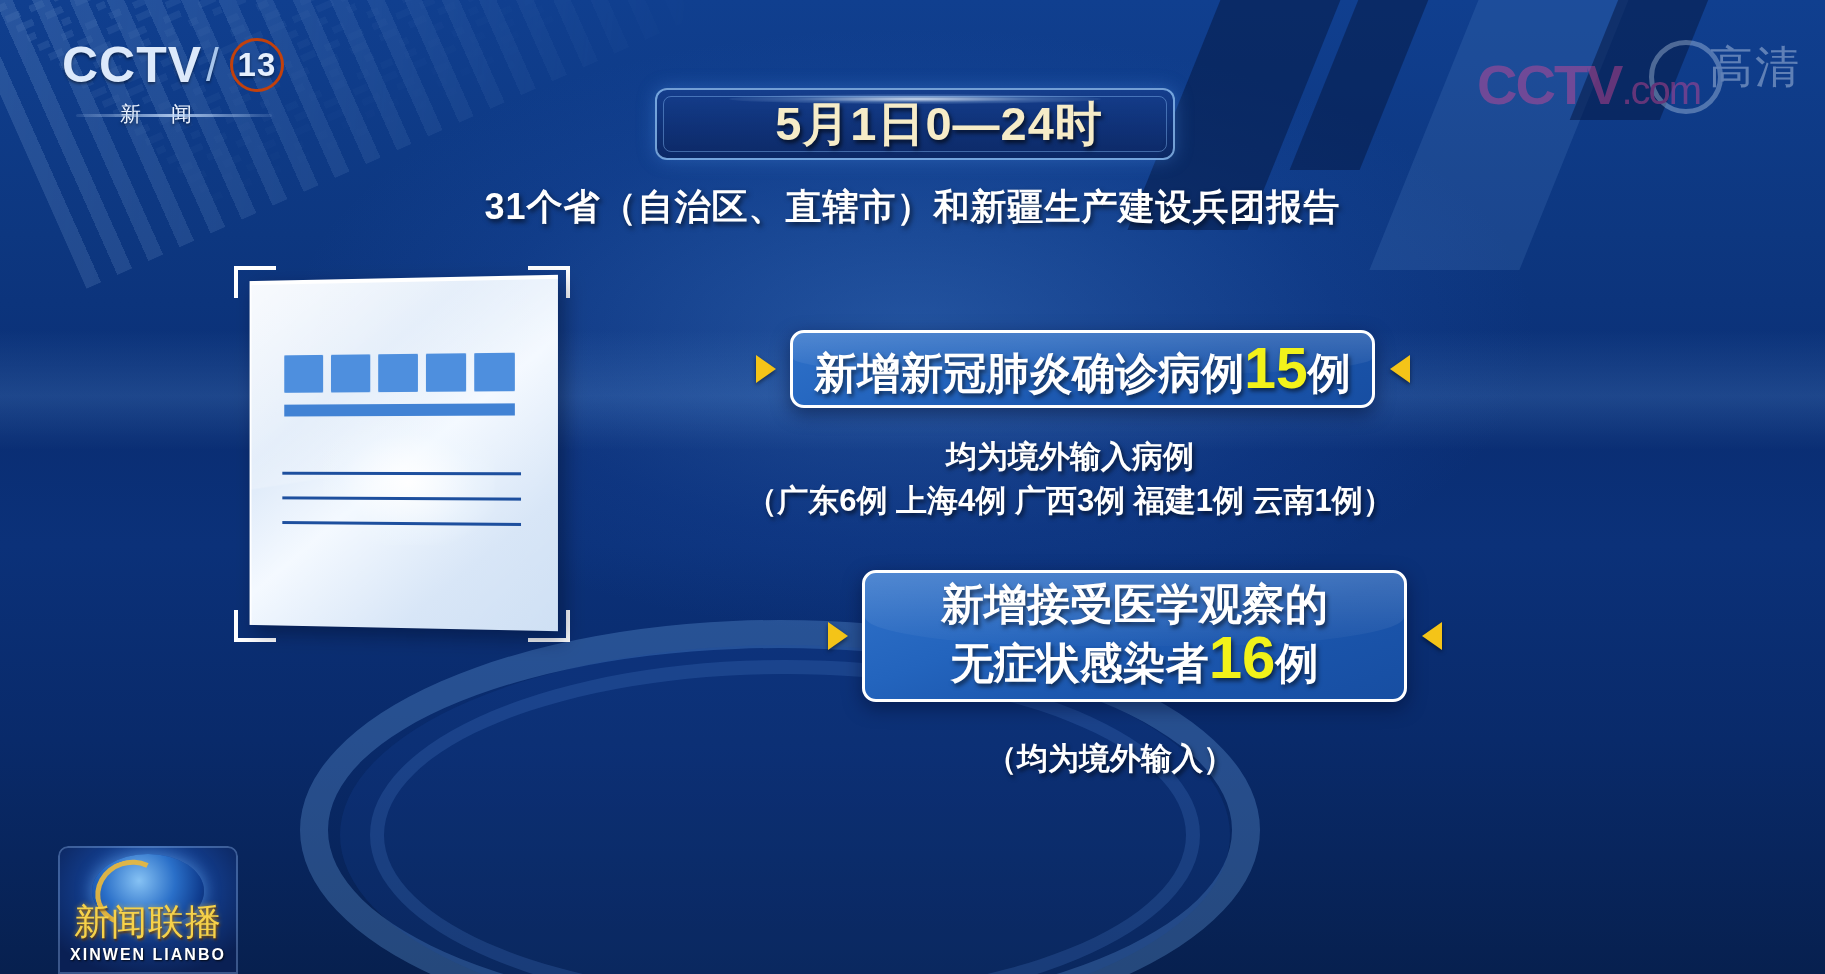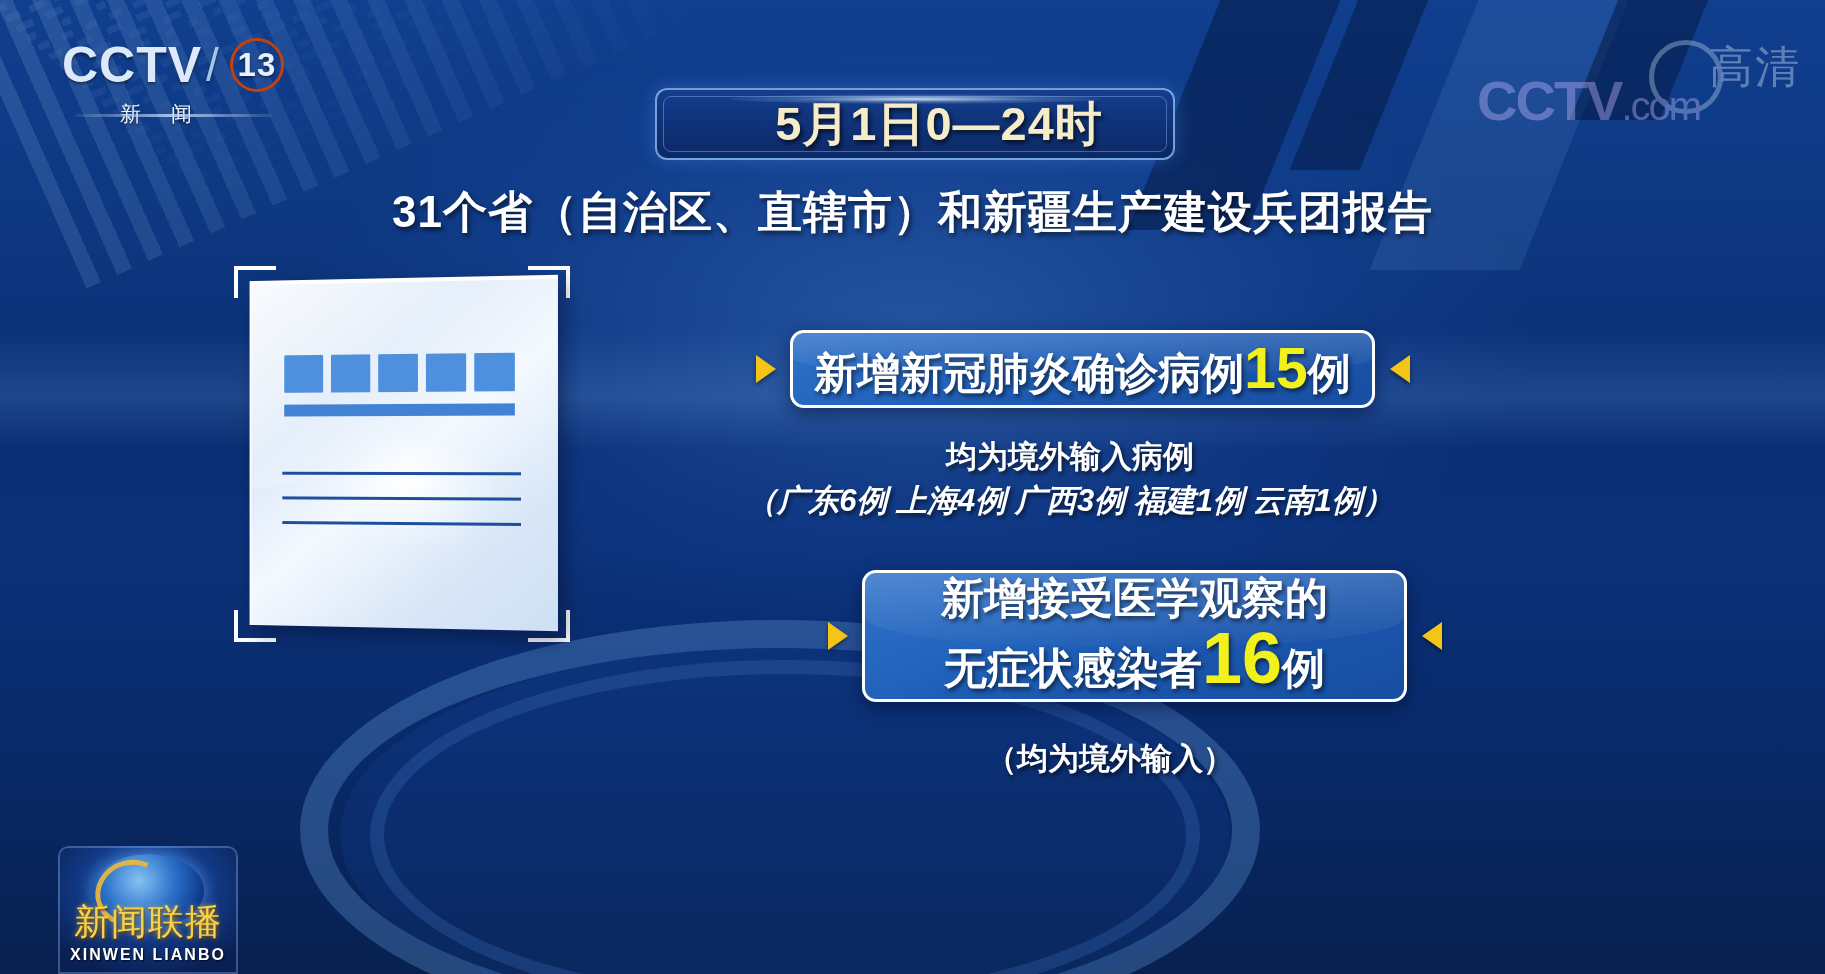--- a/index.html
+++ b/index.html
@@ -86,22 +86,22 @@
     background: linear-gradient(to right, rgba(190,215,248,0.1), rgba(190,215,248,0.85), rgba(190,215,248,0.1));
     border-radius:2px;
   }
 
   
   #watermark {
     position:absolute; right:18px; top:34px; width:330px; height:105px;
     opacity:0.40;
   }
   #watermark .wmain {
-    position:absolute; left:0; bottom:6px;
-    font-size:56px; font-weight:bold; color:#c4b5fd; letter-spacing:-2px;
+    position:absolute; left:0; bottom:22px;
+    font-size:56px; font-weight:bold; color:#ec4899; letter-spacing:-2px;
   }
   #watermark .wdot { font-size:40px; font-weight:normal; }
   #watermark .whd {
     position:absolute; right:6px; top:4px;
     font-size:44px; color:#d8e6f8; letter-spacing:2px;
   }
   #watermark .wcircle {
     position:absolute; right:84px; top:6px; width:74px; height:74px;
     border:5px solid rgba(210,228,248,0.85); border-radius:50%;
   }
@@ -163,21 +163,21 @@
     position:relative; z-index:2;
     font-size:47px; font-weight:bold; letter-spacing:1px;
     color:#f6ecc8;
     text-shadow: 2px 3px 4px rgba(0,0,0,0.65);
     margin-left: 48px;
   }
 
   
   #headline {
     position:absolute; left:0; right:0; top:183px; text-align:center;
-    font-size:44px; font-weight:bold; color:#ffffff; letter-spacing:1px;
+    font-size:36px; font-weight:bold; color:#ffffff; letter-spacing:1px;
     text-shadow: 2px 3px 5px rgba(0,0,0,0.6);
   }
 
   
   #docwrap { position:absolute; left:246px; top:278px; width:310px; height:350px; }
   #docsheet {
     position:absolute; inset:0;
     background: linear-gradient(140deg, #eaf1fb 0%, #dbe8f8 30%, #f4f9ff 52%, #d8e6f7 78%, #cfe0f4 100%);
     border-top:4px solid #ffffff;
     border-left:2px solid #ffffff;
@@ -231,39 +231,39 @@
     color:#f2f21a;
     text-shadow: 2px 3px 4px rgba(0,0,0,0.55);
   }
 
   #box1 { left:790px; top:330px; width:585px; height:78px; }
   #box1 .btext { font-size:43px; white-space:nowrap; }
   #box1 .num { font-size:57px; }
 
   #box2 { left:862px; top:570px; width:545px; height:132px; }
   #box2 .btext { font-size:43px; }
-  #box2 .num { font-size:72px; }
+  #box2 .num { font-size:60px; }
 
   
   .arrow {
     position:absolute; width:0; height:0;
     border-top: 14px solid transparent;
     border-bottom: 14px solid transparent;
     filter: drop-shadow(0 2px 2px rgba(0,0,0,0.5));
   }
   .arrow.right { border-left: 20px solid #f4c418; }
   .arrow.left  { border-right: 20px solid #f4c418; }
 
   
   .subline {
     position:absolute; text-align:center; color:#ffffff; font-weight:bold;
     text-shadow: 2px 3px 4px rgba(0,0,0,0.6);
   }
   #sub1 { left:700px; top:436px; width:740px; font-size:31px; }
-  #sub2 { left:640px; top:480px; width:860px; font-size:31px;font-style:italic; }
+  #sub2 { left:640px; top:480px; width:860px; font-size:31px; }
   #sub3 { left:780px; top:738px; width:660px; font-size:31px; }
 </style>
 </head>
 <body>
 
 <div id="stage">
 
   <div id="bgbase2"></div>
   <div id="bgglow"></div>
   <div id="bghorizon"></div>

